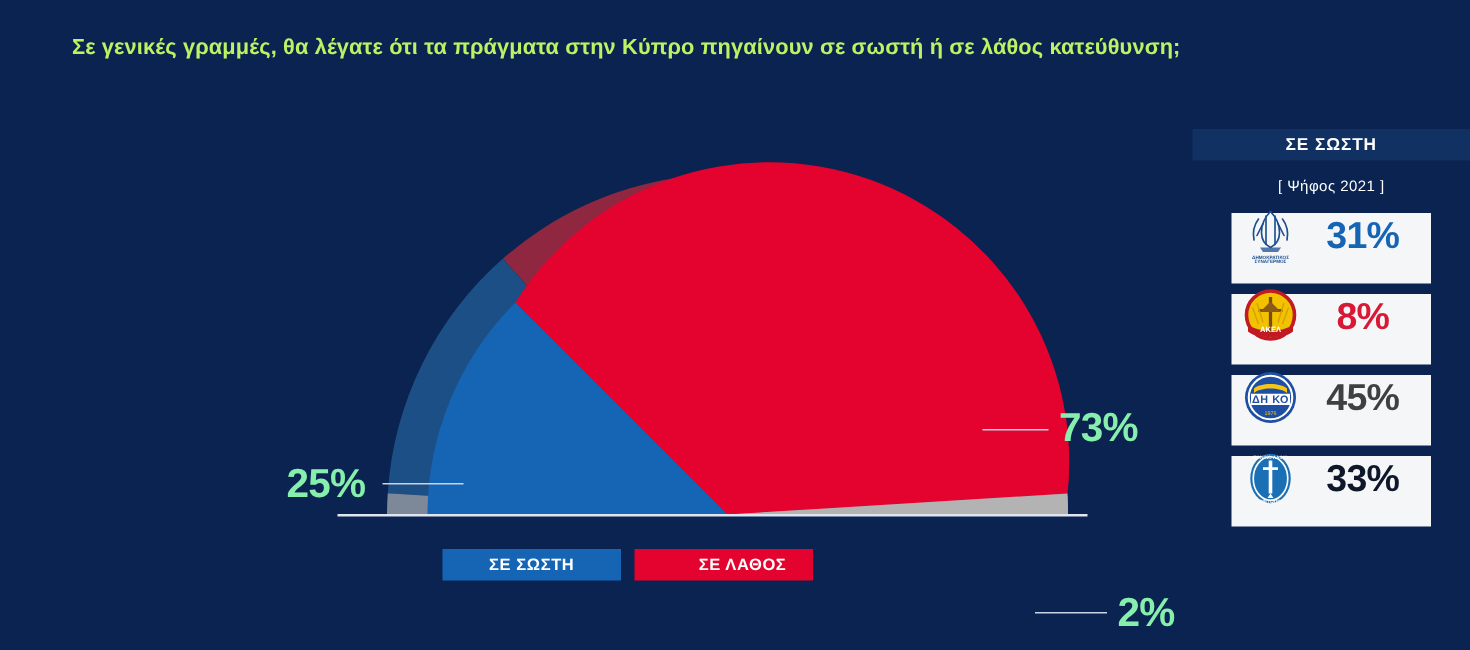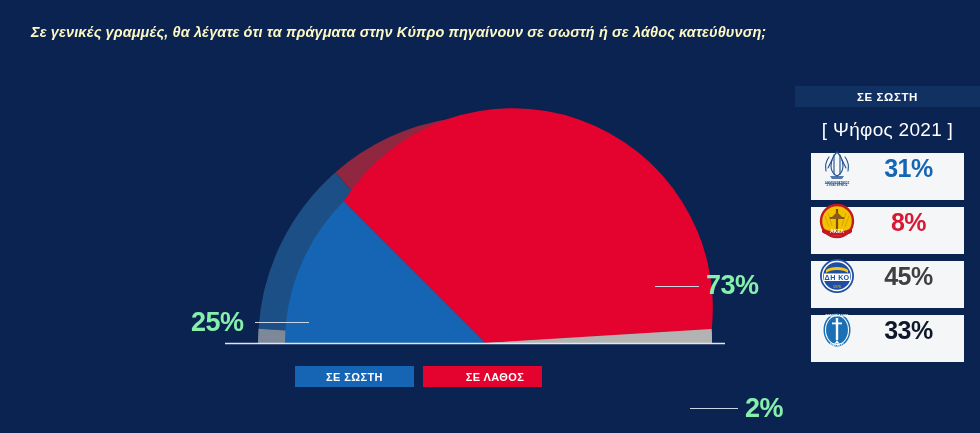--- a/index.html
+++ b/index.html
@@ -13,28 +13,27 @@
   body {
     background: #0a2350;
     font-family: "Liberation Sans", sans-serif;
     position: relative;
     color: #ffffff;
   }
 
   
   #question-title {
     position: absolute;
-    left: 31px;
+    left: 48px;
     top: 24px;
     font-size: 14.5px;
     font-weight: bold;
-    color: #fef9c3;
+    color: #bef264;
     letter-spacing: 0.1px;
     white-space: nowrap;
-    font-style: italic;
   }
 
   
   #gauge-chart {
     position: absolute;
     left: 0px;
     top: 70px;
     width: 790px;
     height: 290px;
   }
@@ -103,33 +102,33 @@
     align-items: center;
     justify-content: center;
     font-size: 11.5px;
     font-weight: bold;
     letter-spacing: 0.6px;
     color: #ffffff;
   }
   #panel-subtitle {
     margin-top: 12px;
     text-align: center;
-    font-size: 19px;
+    font-size: 10px;
     color: #ffffff;
     letter-spacing: 0.3px;
   }
   #party-list {
     margin-top: 12px;
     display: flex;
     flex-direction: column;
     gap: 7px;
     align-items: center;
   }
   .party-row {
-    width: 153px;
+    width: 133px;
     height: 47px;
     background: #f4f6f8;
     display: flex;
     align-items: center;
     padding: 0 6px 16px 4px;
   }
   .party-logo {
     width: 44px;
     height: 41px;
     flex: 0 0 44px;

